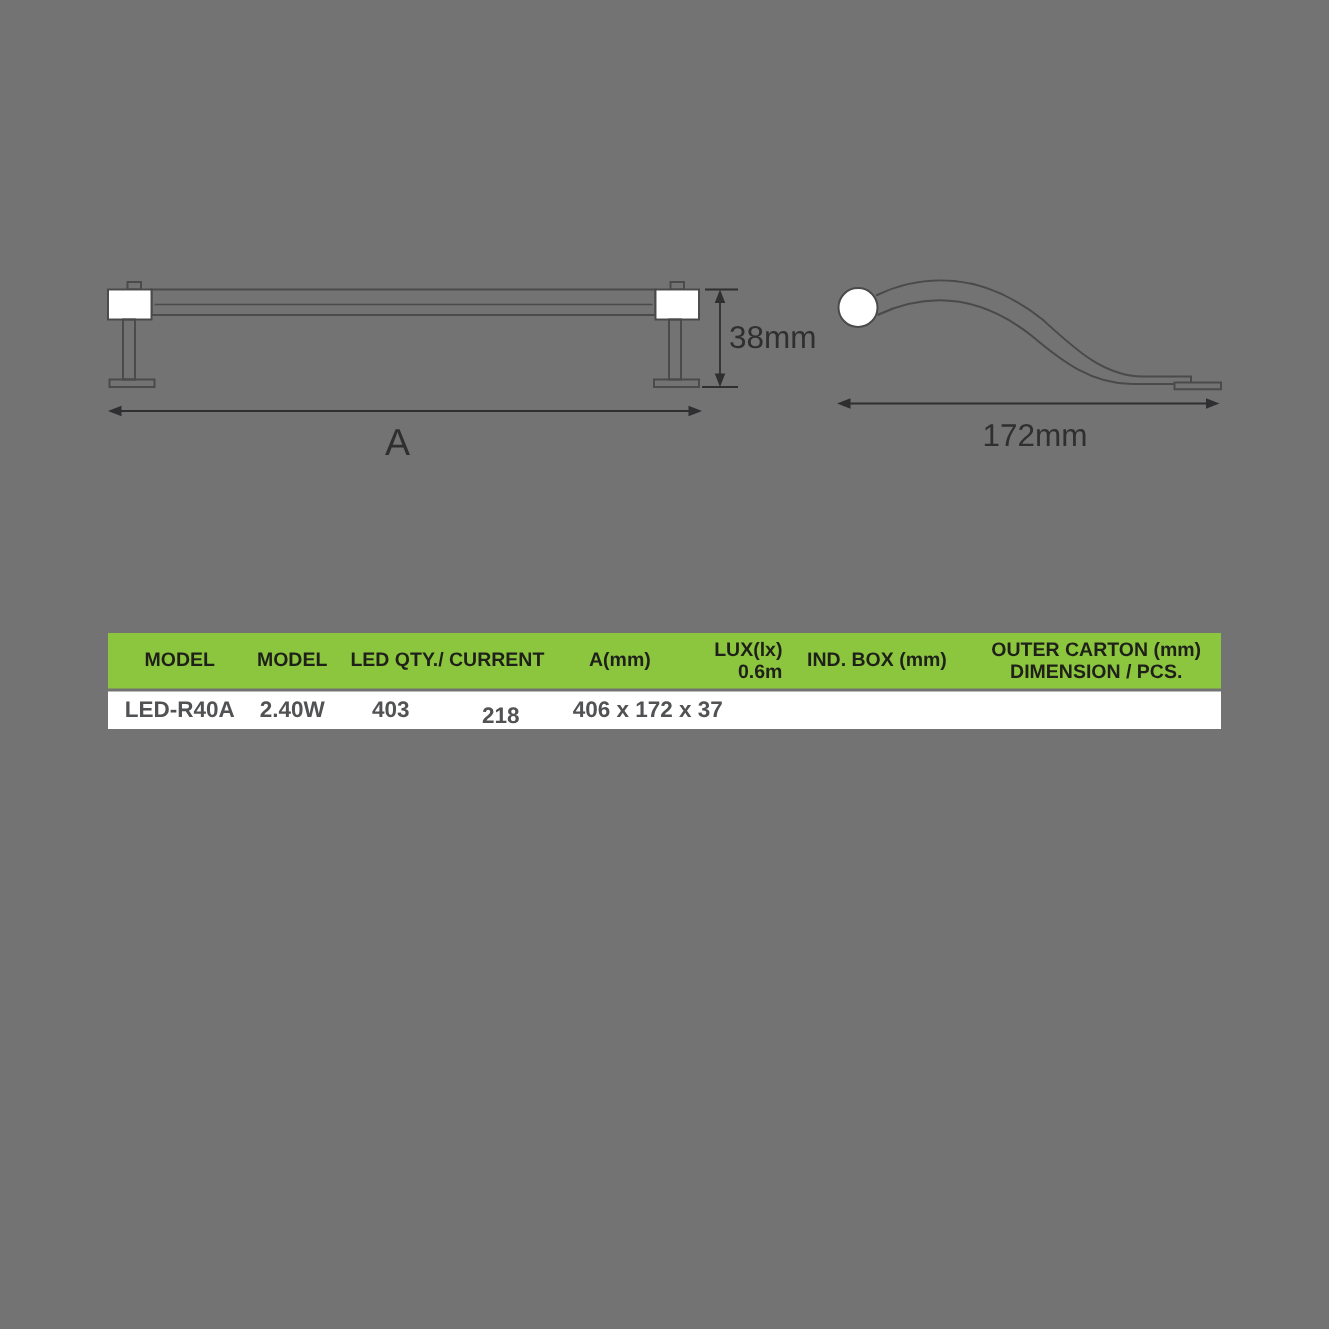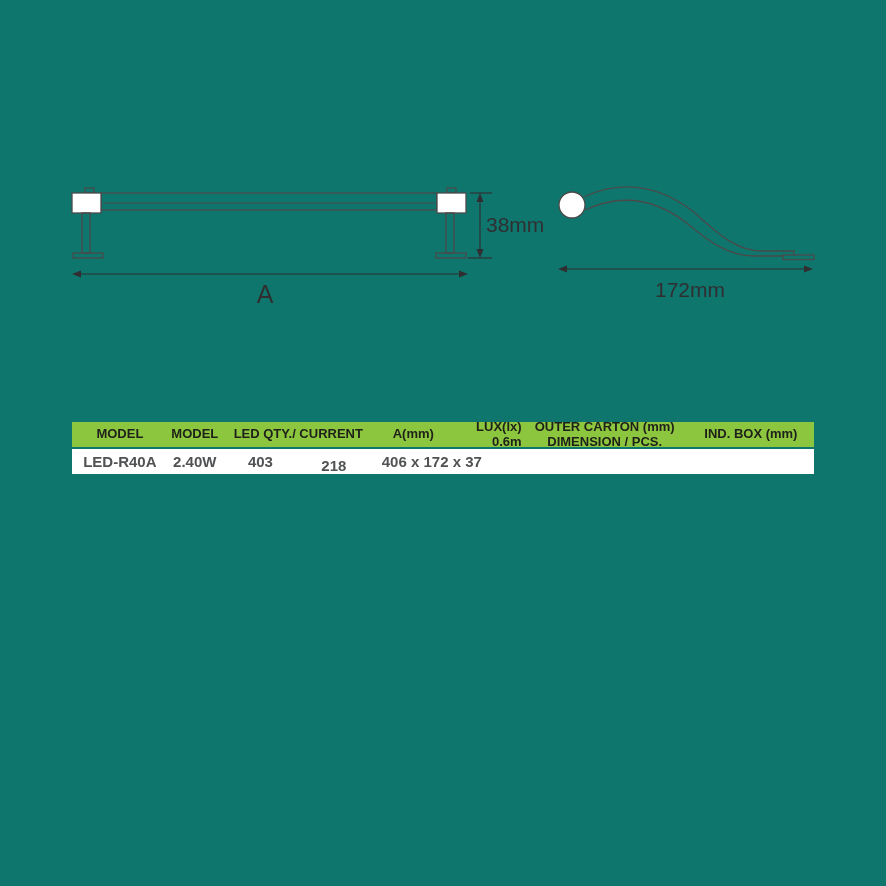--- a/index.html
+++ b/index.html
@@ -1,28 +1,28 @@
 <!DOCTYPE html>
 <html><head>
 <meta charset="utf-8">
 <style>
   html, body { margin: 0; padding: 0; background: #ffffff; }
   body { width: 886px; height: 886px; font-family: "Liberation Sans", sans-serif; }
-  .page { position: relative; width: 886px; height: 886px; background: #0f766e; overflow: hidden; }
+  .page { position: relative; width: 886px; height: 886px; background: #737373; overflow: hidden; }
 
   
   .drawings { position: absolute; left: 0; top: 0; width: 886px; height: 360px; }
   svg text { font-family: "Liberation Sans", sans-serif; fill: #2f2f31; }
   .dim-label { font-size: 21px; }
   .dim-label-a { font-size: 25px; }
 
   
   .spec-table { position: absolute; left: 72px; top: 422px; width: 742px; display: flex; flex-direction: column; }
   .trow { display: flex; width: 100%; }
-  .thead { background: #8cc63f; height: 25px; margin-bottom: 2px; }
+  .thead { background: #8cc63f; height: 37px; margin-bottom: 2px; }
   .th { display: flex; flex-direction: column; justify-content: center; align-items: center;
         font-weight: bold; font-size: 13px; line-height: 1.08; color: #1e2019; text-align: center; }
   .tr { height: 25px; margin-bottom: 2px; }
   .row-white { background: #ffffff; }
   .row-green { background: #ddeecd; }
   .td { display: flex; justify-content: center; align-items: center;
         font-size: 15px; color: #515254; text-align: center; white-space: nowrap; font-weight: bold; }
 
   
   .c0 { width: 12.9%; }
@@ -101,26 +101,26 @@
       <div class="th c2">
         <span>LED QTY./ CURRENT</span>
       </div>
       <div class="th c3">
         <span>A(mm)</span>
       </div>
       <div class="th c4">
         <span>LUX(lx)</span>
         <span>0.6m</span>
       </div>
+      <div class="th c5">
+        <span>IND. BOX (mm)</span>
+      </div>
       <div class="th c6">
         <span>OUTER CARTON (mm)</span>
         <span>DIMENSION / PCS.</span>
-      </div>
-      <div class="th c5">
-        <span>IND. BOX (mm)</span>
       </div>
     </div>
 
     <div class="trow tr row-white">
       <div class="td c0">LED-R40A</div>
       <div class="td c1">2.40W</div>
       <div class="td c3">403</div>
       <div class="td c4">218</div>
       <div class="td c5">406 x 172 x 37</div>
     </div>

